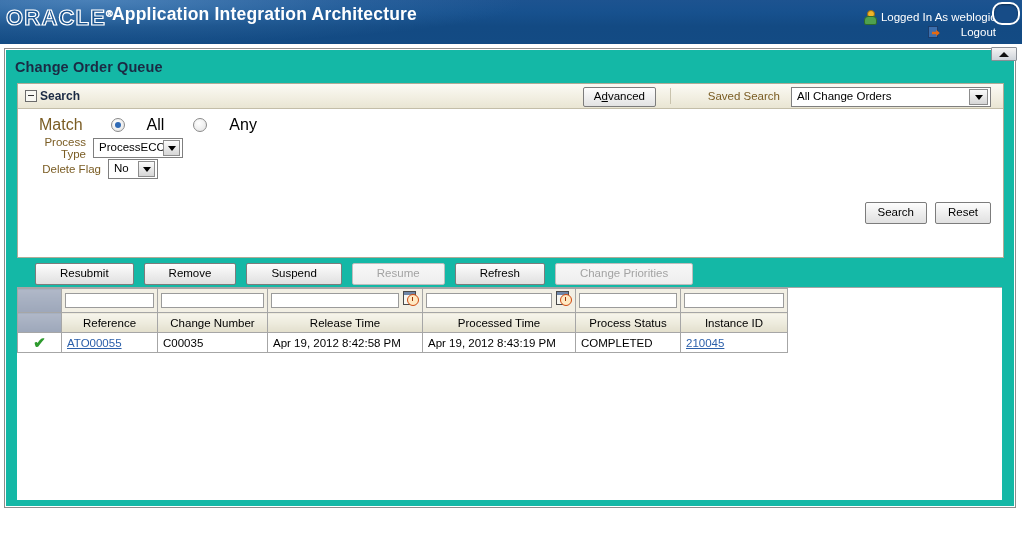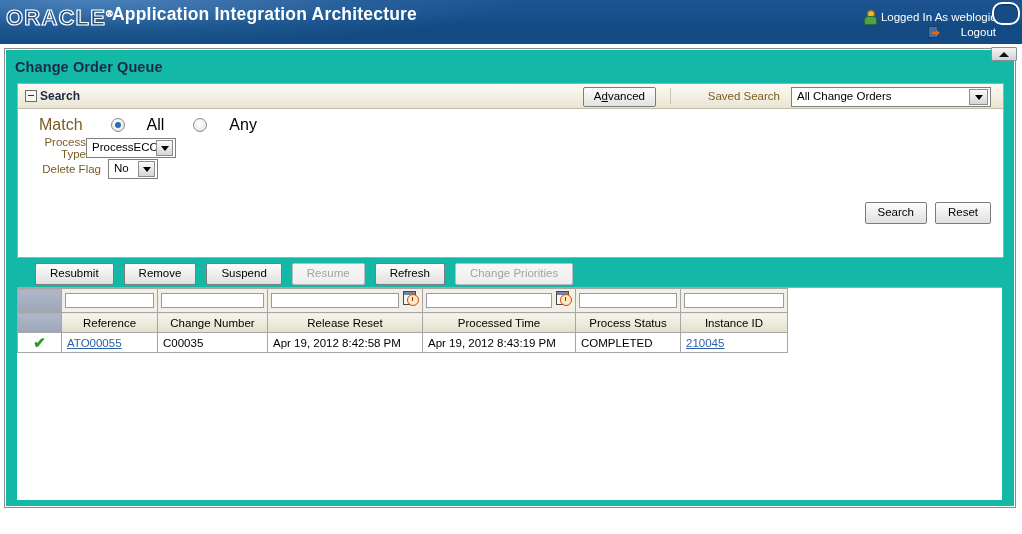--- a/index.html
+++ b/index.html
@@ -140,21 +140,21 @@
     font-size:11.5px; color:#000; line-height:19px; cursor:pointer; white-space:nowrap;
   }
   .btn.disabled{ color:#a3a3a3; border-color:#bdbdbd;
     background: linear-gradient(to bottom,#f7f7f7,#eeeeee); cursor:default;}
 
   
   .toolbar{
     position:absolute; left:12px; top:212px; width:985px; height:26px;
     display:flex; align-items:center; gap:10px; padding-left:18px; box-sizing:border-box;
   }
-  .toolbar .btn{ height:20px; padding:0 14px; }
+  .toolbar .btn{ height:20px; padding:0 24px; }
 
   
   .table-wrap{
     position:absolute; left:12px; top:238px; width:985px; height:212px;
     border-top:1px solid #a6a6a6;
     background:#ffffff;
   }
   table.grid{ border-collapse:collapse; table-layout:fixed; }
   table.grid td, table.grid th{
     border:1px solid #a6a6a6; padding:0; font-size:11.5px; font-weight:normal;
@@ -241,21 +241,21 @@
         <div class="row-match">
           <span class="lbl">Match</span>
           <span class="radio on"></span>
           <span class="opt">All</span>
           <span class="radio"></span>
           <span class="opt">Any</span>
         </div>
 
         <div class="frow" style="left:6px; top:28px;">
           <span class="flabel" style="width:62px;">Process Type</span>
-          <span class="selbox" style="width:88px; margin-left:0;">
+          <span class="selbox" style="width:88px; margin-left:7px;">
             <span class="val">ProcessECO</span>
             <span class="arrow">
                 <span class="tri-down"></span>
               </span>
           </span>
         </div>
 
         <div class="frow" style="left:21px; top:51px;">
           <span class="flabel" style="width:62px;">Delete Flag</span>
           <span class="selbox" style="width:48px; margin-left:7px;">
@@ -323,21 +323,21 @@
           </td>
           <td class="filter-cell">
             <input class="filter-input" type="text" value="" style="">
           </td>
         </tr>
 
         <tr>
           <th class="hdr-cell select-col"></th>
           <th class="hdr-cell">Reference</th>
           <th class="hdr-cell">Change Number</th>
-          <th class="hdr-cell">Release Reset</th>
+          <th class="hdr-cell">Release Time</th>
           <th class="hdr-cell">Processed Time</th>
           <th class="hdr-cell">Process Status</th>
           <th class="hdr-cell">Instance ID</th>
         </tr>
 
         <tr>
           <td class="data-cell center">
             <span class="check">✔</span>
           </td>
           <td class="data-cell">

